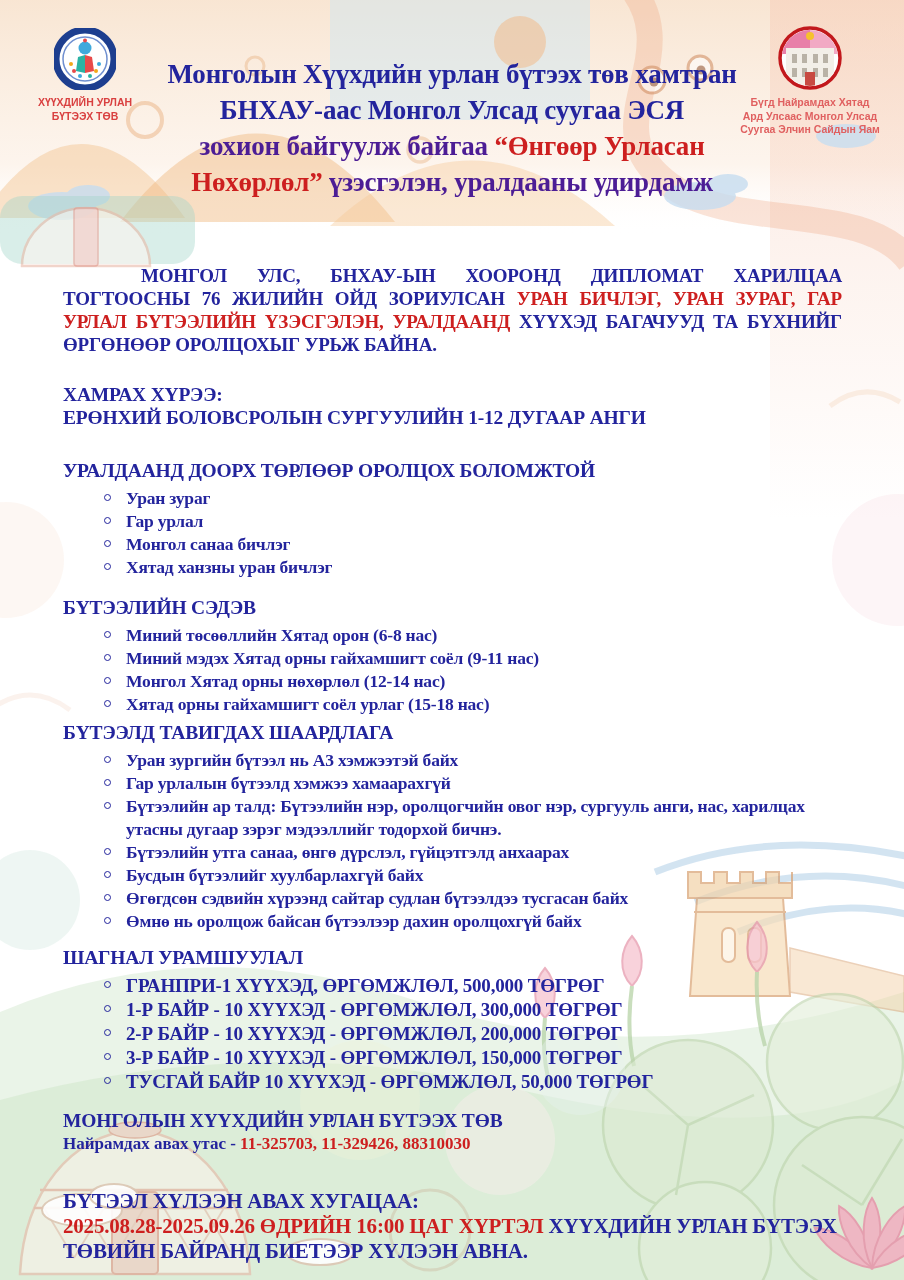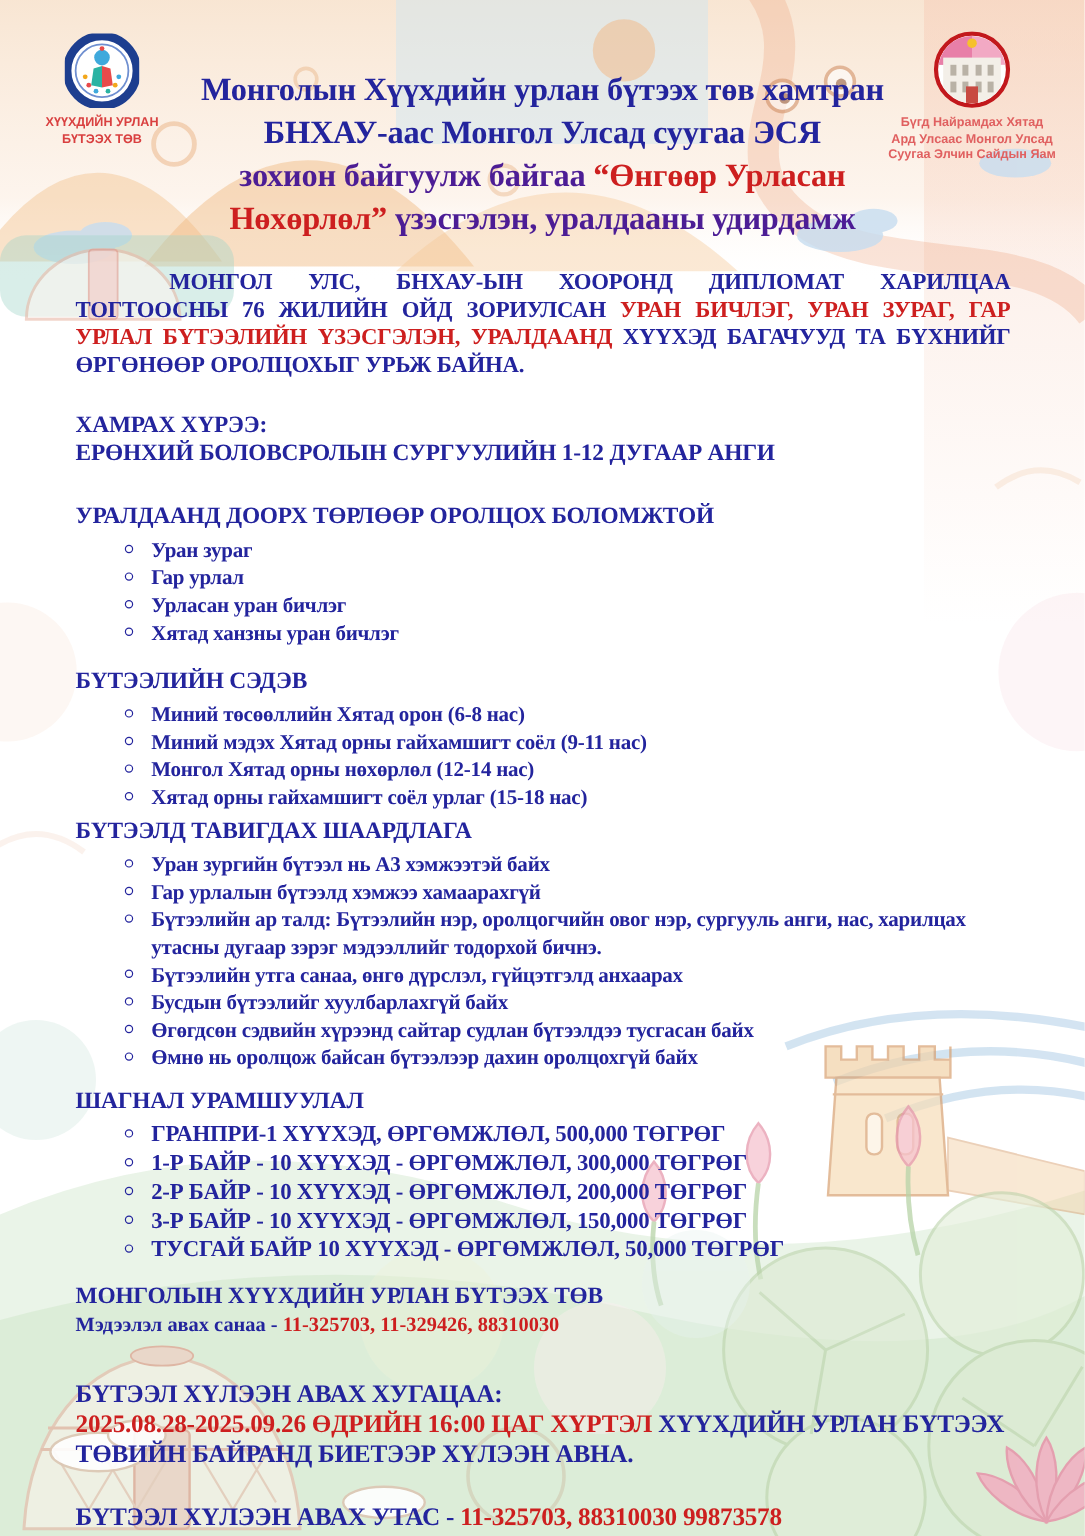--- a/index.html
+++ b/index.html
@@ -29,21 +29,21 @@
     color:#23249d; letter-spacing:-0.2px;
   }
   .red { color:#cd1f1f; }
   .blue { color:#4c1d95; }
 
   
   .content { position:absolute; left:63px; top:224px; width:779px; color:#23249d; font-weight:bold; }
 
   .intro {
     font-size:19px; line-height:23px; text-align:justify;
-    text-indent:78px; letter-spacing:-0.2px;
+    text-indent:78px; letter-spacing:-0.2px;margin-top:40px;
   }
 
   .sec-header { font-size:19.5px; line-height:23px; letter-spacing:-0.2px; }
   .sec-line   { font-size:19.5px; line-height:23px; letter-spacing:-0.2px; }
 
   ul.bullets { list-style:none; padding-left:40px; margin-top:5px; }
   ul.bullets li {
     position:relative; padding-left:23px;
     font-size:17.5px; line-height:23px; letter-spacing:-0.2px;
   }
@@ -252,21 +252,21 @@
     <div class="m-scope">
       <div class="sec-header">ХАМРАХ ХҮРЭЭ:</div>
       <div class="sec-line">ЕРӨНХИЙ БОЛОВСРОЛЫН СУРГУУЛИЙН 1-12 ДУГААР АНГИ</div>
     </div>
 
     <div class="m-cat">
       <div class="sec-header">УРАЛДААНД ДООРХ ТӨРЛӨӨР ОРОЛЦОХ БОЛОМЖТОЙ</div>
       <ul class="bullets">
         <li><span class="dot"></span><span>Уран зураг</span></li>
         <li><span class="dot"></span><span>Гар урлал</span></li>
-        <li><span class="dot"></span><span>Урласан уран бичлэг</span></li>
+        <li><span class="dot"></span><span>Монгол санаа бичлэг</span></li>
         <li><span class="dot"></span><span>Хятад ханзны уран бичлэг</span></li>
       </ul>
     </div>
 
     <div class="m-themes">
       <div class="sec-header">БҮТЭЭЛИЙН СЭДЭВ</div>
       <ul class="bullets">
         <li><span class="dot"></span><span>Миний төсөөллийн Хятад орон (6-8 нас)</span></li>
         <li><span class="dot"></span><span>Миний мэдэх Хятад орны гайхамшигт соёл (9-11 нас)</span></li>
         <li><span class="dot"></span><span>Монгол Хятад орны нөхөрлөл (12-14 нас)</span></li>
@@ -293,21 +293,21 @@
         <li><span class="dot"></span><span>ГРАНПРИ-1 ХҮҮХЭД, ӨРГӨМЖЛӨЛ, 500,000 ТӨГРӨГ</span></li>
         <li><span class="dot"></span><span>1-Р БАЙР - 10 ХҮҮХЭД - ӨРГӨМЖЛӨЛ, 300,000 ТӨГРӨГ</span></li>
         <li><span class="dot"></span><span>2-Р БАЙР - 10 ХҮҮХЭД - ӨРГӨМЖЛӨЛ, 200,000 ТӨГРӨГ</span></li>
         <li><span class="dot"></span><span>3-Р БАЙР - 10 ХҮҮХЭД - ӨРГӨМЖЛӨЛ, 150,000 ТӨГРӨГ</span></li>
         <li><span class="dot"></span><span>ТУСГАЙ БАЙР 10 ХҮҮХЭД - ӨРГӨМЖЛӨЛ, 50,000 ТӨГРӨГ</span></li>
       </ul>
     </div>
 
     <div class="m-contact">
       <div class="sec-header">МОНГОЛЫН ХҮҮХДИЙН УРЛАН БҮТЭЭХ ТӨВ</div>
-      <div class="contact-line"><span>Мэдээлэл авах санаа - </span><span class="red">11-325703, 11-329426, 88310030</span></div>
+      <div class="contact-line"><span>Найрамдах авах утас - </span><span class="red">11-325703, 11-329426, 88310030</span></div>
     </div>
 
     <div class="m-deadline big">
       <div>БҮТЭЭЛ ХҮЛЭЭН АВАХ ХУГАЦАА:</div>
       <div><span class="red">2025.08.28-2025.09.26 ӨДРИЙН 16:00 ЦАГ ХҮРТЭЛ </span><span>ХҮҮХДИЙН УРЛАН БҮТЭЭХ ТӨВИЙН БАЙРАНД БИЕТЭЭР ХҮЛЭЭН АВНА.</span></div>
     </div>
 
     <div class="m-phone2 big">
       <span>БҮТЭЭЛ ХҮЛЭЭН АВАХ УТАС - </span><span class="red">11-325703, 88310030 99873578</span>
     </div>

